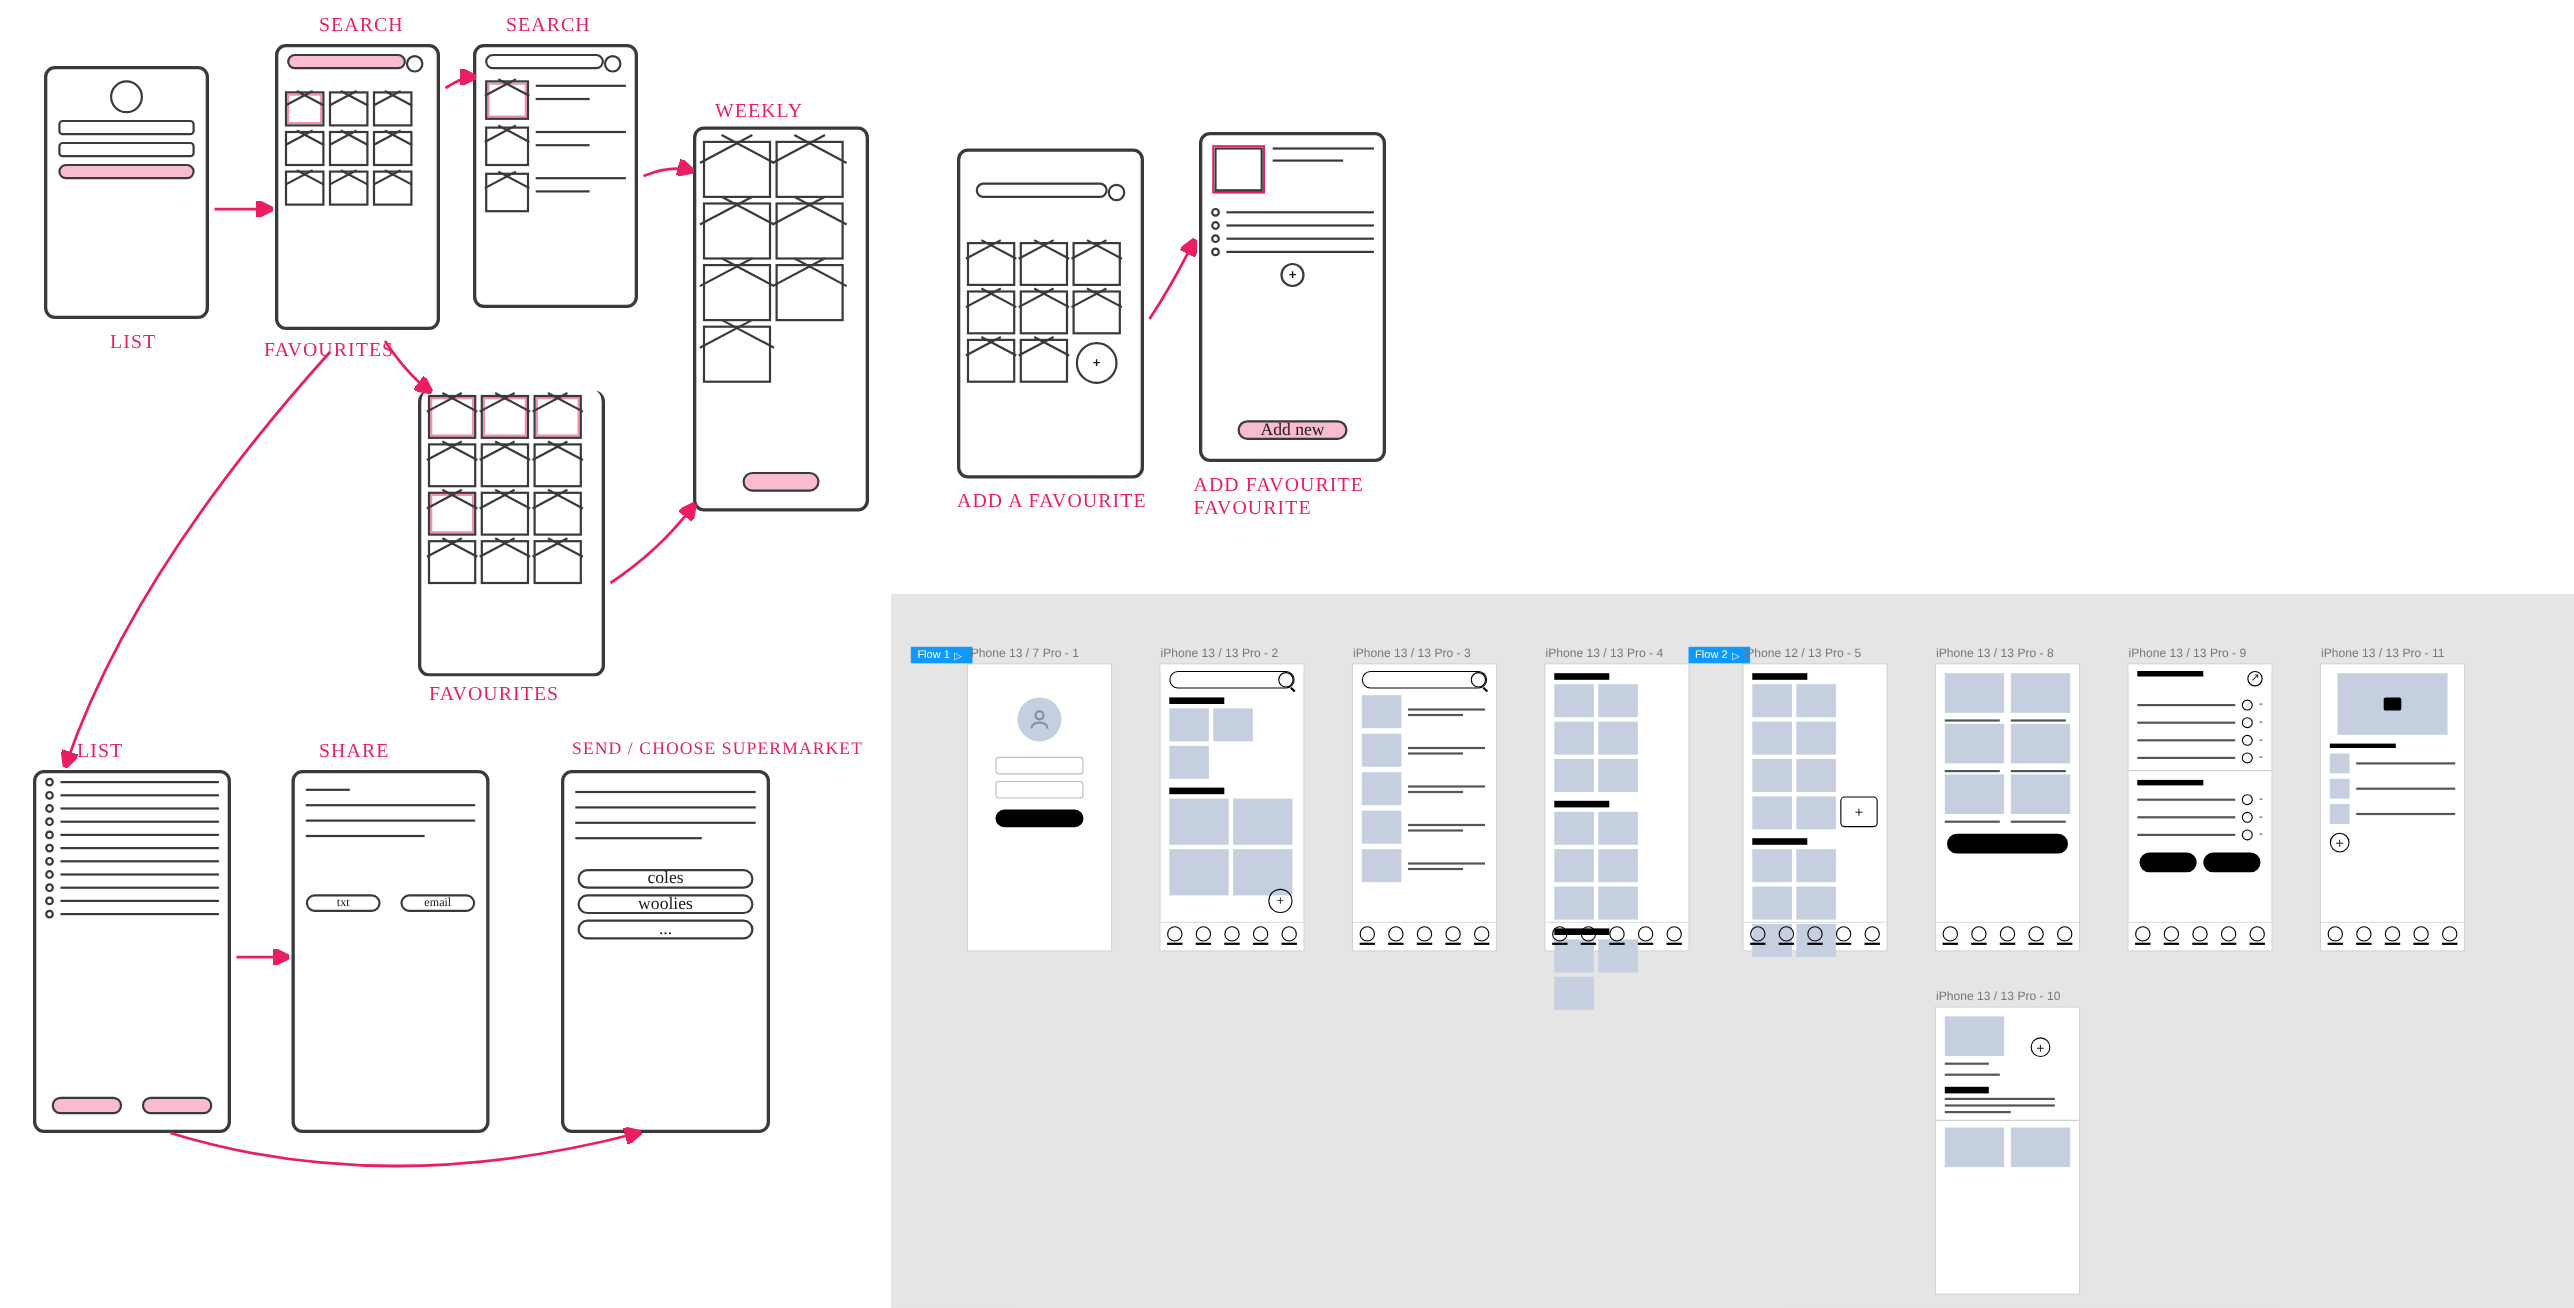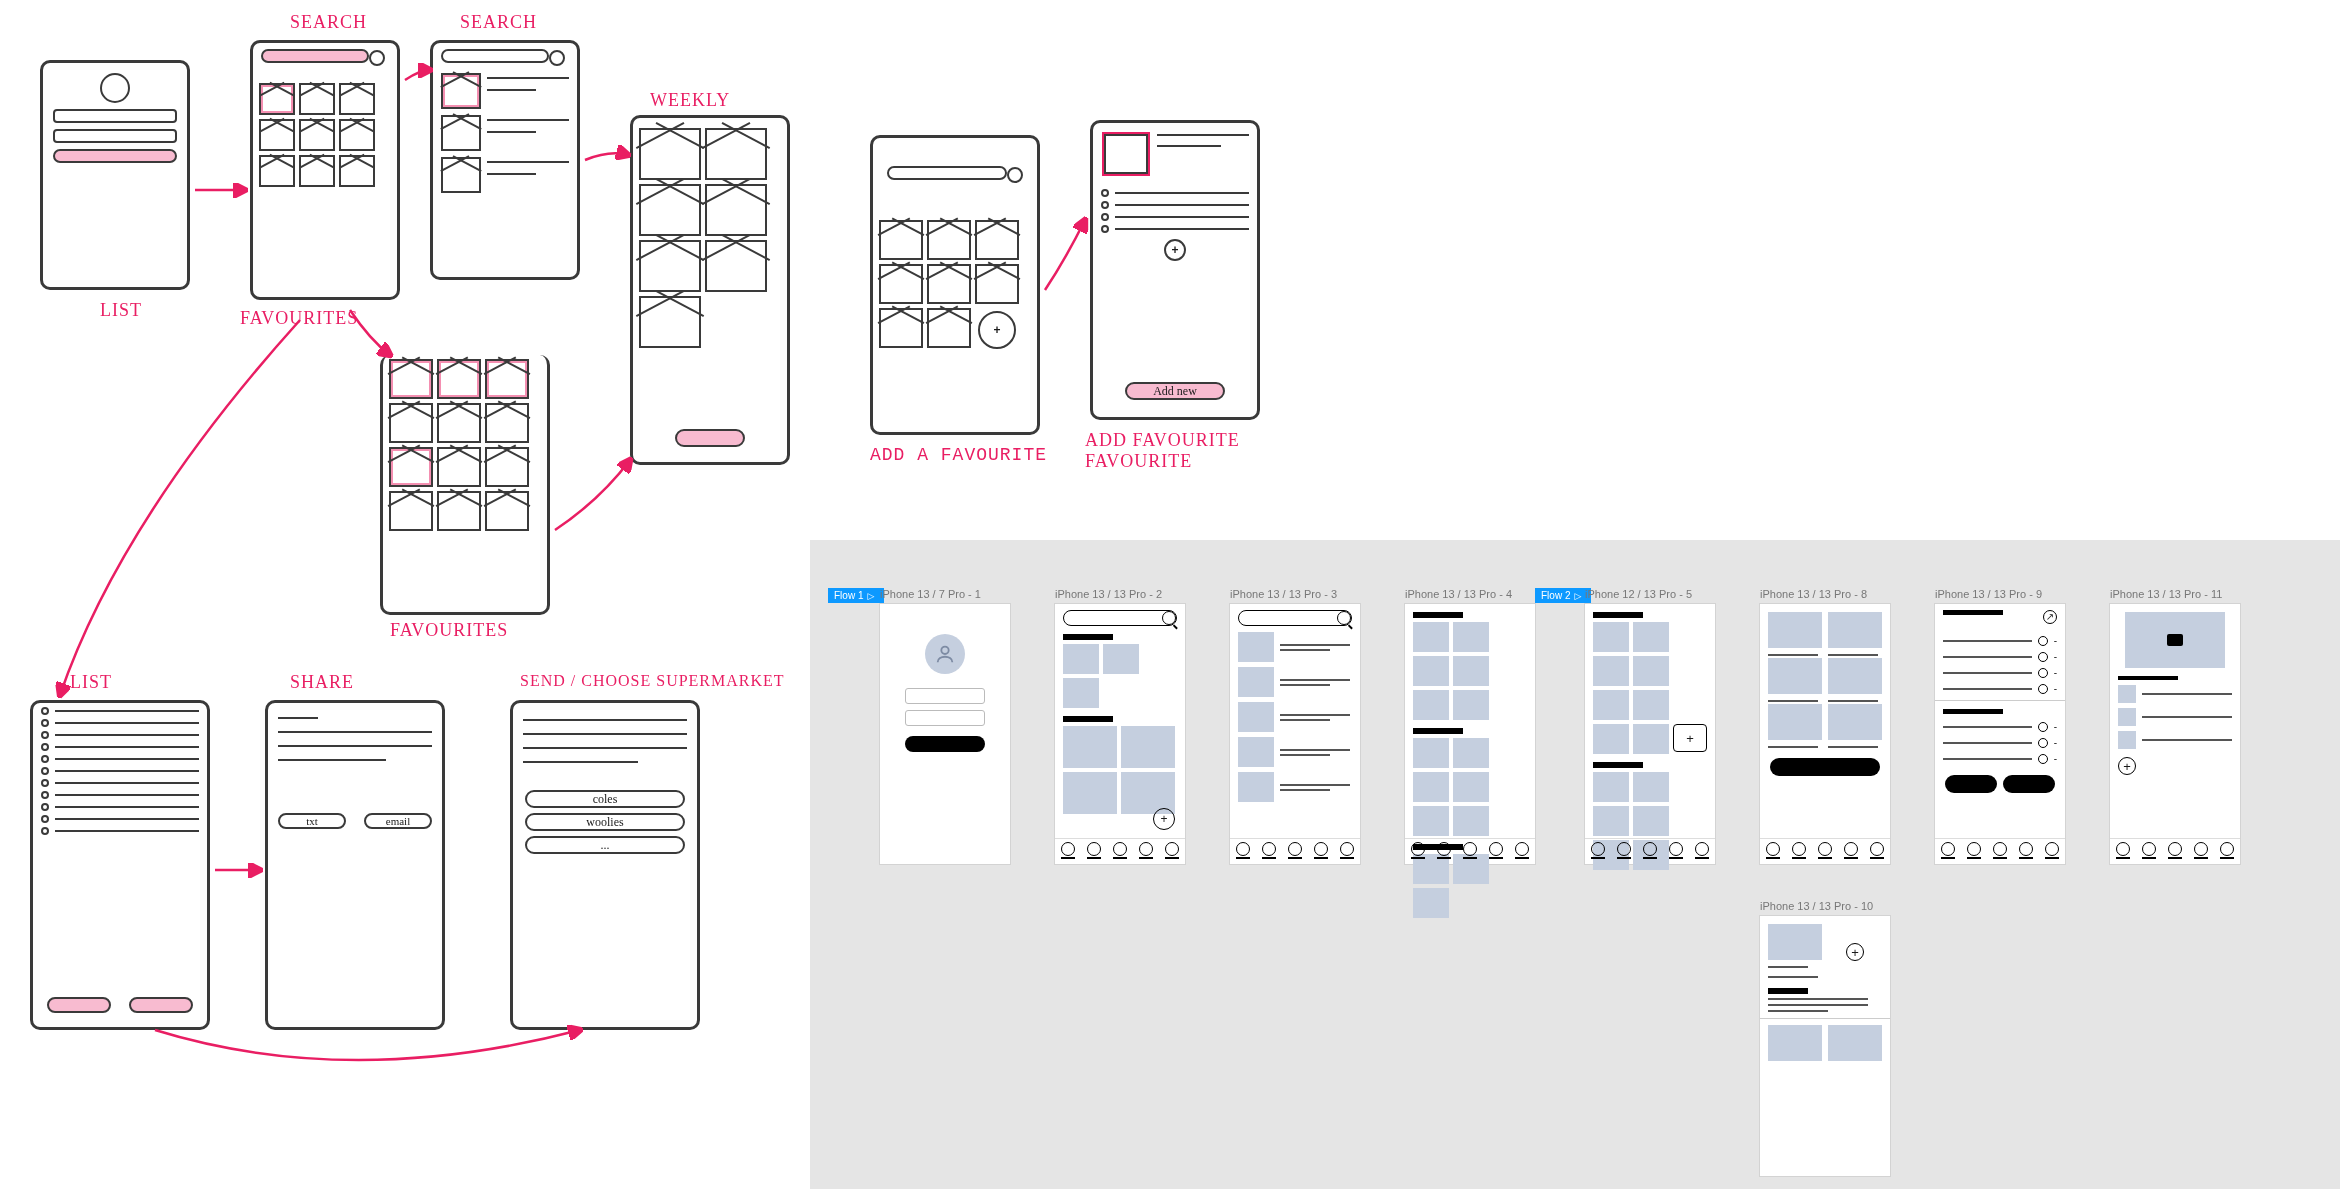--- a/index.html
+++ b/index.html
@@ -27,21 +27,21 @@
   .sketch .grid{display:flex;flex-wrap:wrap;gap:4px;padding:4px 6px;}
   .sketch .cell{border:2px solid var(--sketch);position:relative;flex:0 0 auto;}
   .sketch .cell::before,.sketch .cell::after{content:"";position:absolute;inset:2px;border-top:2px solid var(--sketch);}
   .sketch .cell::before{transform:rotate(28deg);}
   .sketch .cell::after{transform:rotate(-28deg);}
   .sketch .cell.pink{box-shadow:0 0 0 2px #f48fb1 inset;}
   .sketch .line{height:8px;border-top:2px solid var(--sketch);margin:5px 8px;}
   .sketch .dotline{display:flex;align-items:center;gap:6px;margin:4px 8px;}
   .sketch .dot{width:8px;height:8px;border:2px solid var(--sketch);border-radius:50%;flex:none;}
   .sketch .dash{flex:1;border-top:2px solid var(--sketch);height:0;}
-  .sketch .pill{height:18px;border:2px solid var(--sketch);border-radius:12px;margin:5px 12px;display:flex;align-items:center;justify-content:center;font-family:"Comic Sans MS",cursive;font-size:12px;}
+  .sketch .pill{height:18px;border:2px solid var(--sketch);border-radius:12px;margin:5px 12px;display:flex;align-items:center;justify-content:center;font-family:"Comic Sans MS",cursive;font-size:16px;}
   .sketch .pill.pink{background:#f8bbd0;}
   .sketch .pill-row{display:flex;gap:18px;margin:6px 10px;}
   .sketch .pill-row .mini{flex:1;height:16px;border:2px solid var(--sketch);border-radius:10px;display:flex;align-items:center;justify-content:center;font-family:"Comic Sans MS",cursive;font-size:11px;}
   .sketch .thumb{width:34px;height:30px;border:2px solid var(--sketch);display:inline-block;margin:3px;position:relative;}
   .sketch .thumb.pink{box-shadow:0 0 0 2px var(--pink);}
   .sketch .add-circle{width:22px;height:22px;border:2px solid var(--sketch);border-radius:50%;display:flex;align-items:center;justify-content:center;font-weight:bold;margin:6px auto;}
   
   .arrow{position:absolute;stroke:var(--pink);stroke-width:2.5;fill:none;}
   
   .figma{position:absolute;left:810px;top:540px;width:1530px;height:649px;background:var(--figma-bg);}
@@ -181,21 +181,21 @@
           <div class="cell" style="width:44px;height:40px;"></div>
           <div class="cell" style="width:44px;height:40px;"></div>
         <div class="cell" style="width:44px;height:40px;"></div>
           <div class="cell" style="width:44px;height:40px;"></div>
           <div class="cell" style="width:44px;height:40px;"></div>
         <div class="cell" style="width:44px;height:40px;"></div>
           <div class="cell" style="width:44px;height:40px;"></div>
         <div class="add-circle" style="width:38px;height:38px;margin:3px;">+</div>
       </div>
     </div>
-    <div class="hand-label" style="left:870px;top:445px;font-family:Liberation Mono, monospace;">ADD A FAVOURITE</div>
+    <div class="hand-label" style="left:870px;top:445px;">ADD A FAVOURITE</div>
 
     <div class="sketch" style="left:1090px;top:120px;width:170px;height:300px;">
       <div style="display:flex;gap:6px;padding:8px;">
         <div class="thumb pink" style="width:44px;height:40px;"></div>
         <div style="flex:1;">
             <div class="line" style="margin:3px 0;"></div>
             <div class="line" style="margin:3px 0;width:70%;"></div>
           </div>
       </div>
       <div class="dotline">

